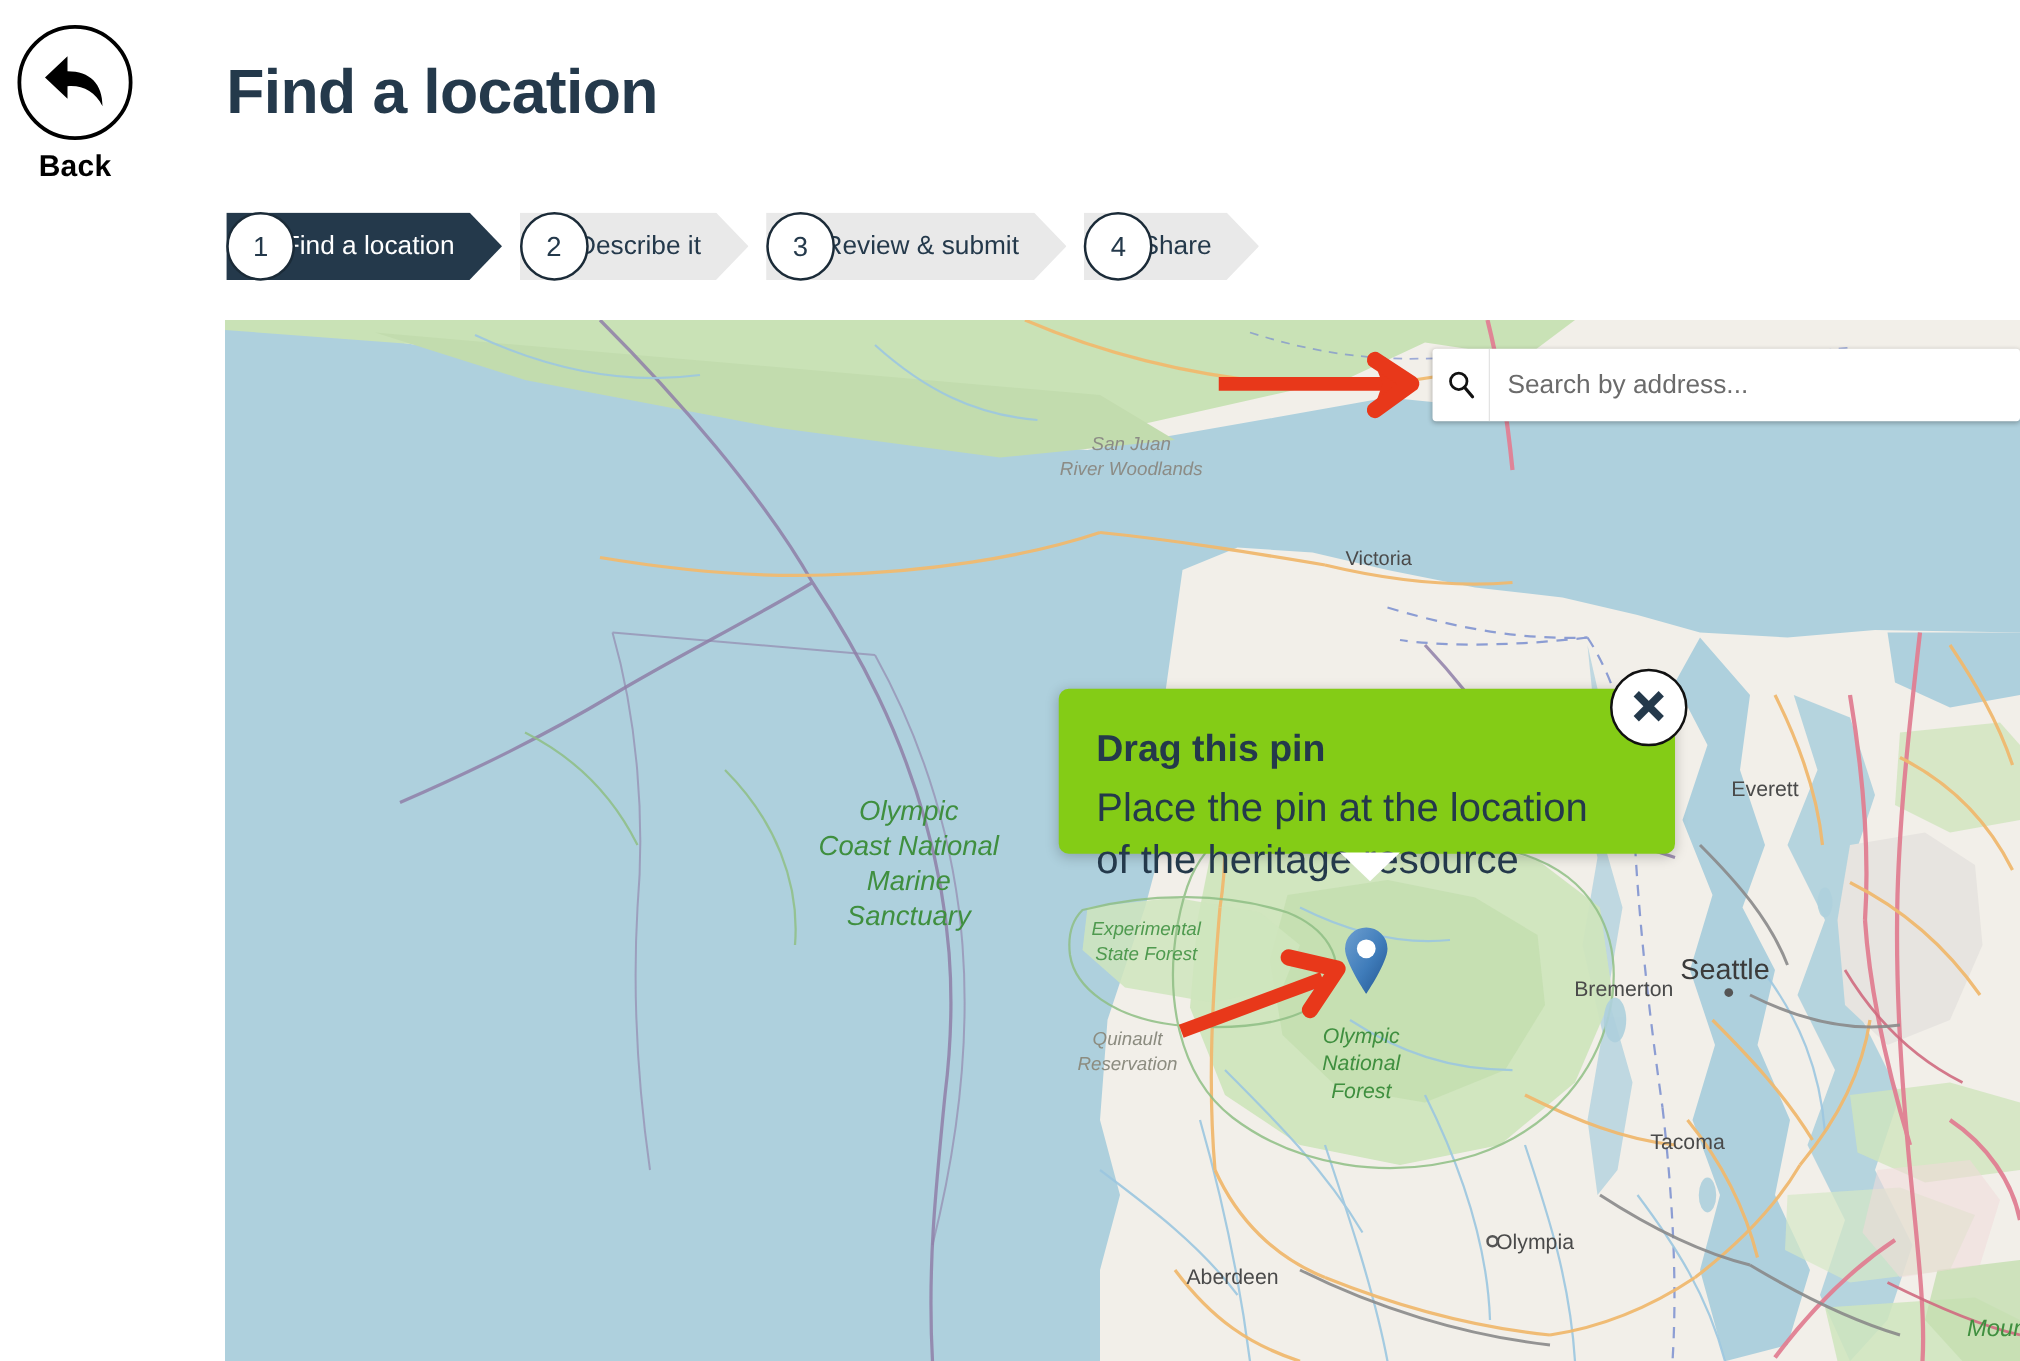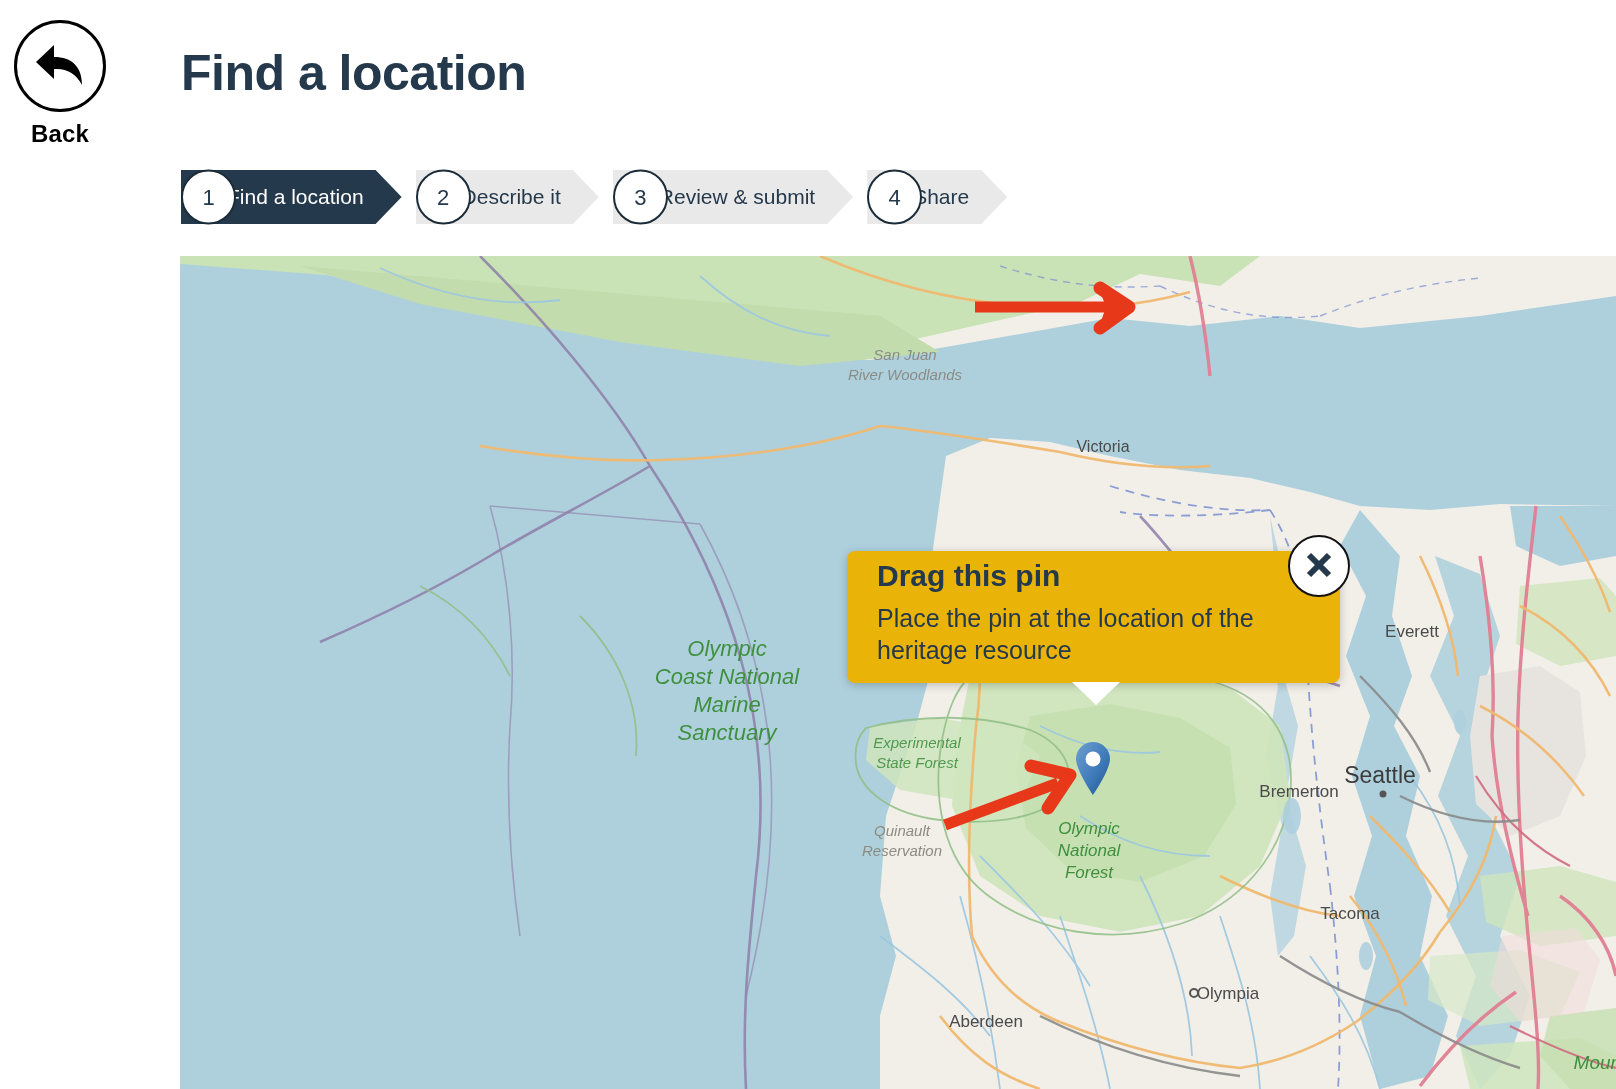--- a/index.html
+++ b/index.html
@@ -97,32 +97,32 @@
     font-family: "Liberation Sans", sans-serif;
     font-size: 21px; color: #5d5d5d;
     padding: 0 14px; background: transparent;
   }
   .search-input::placeholder { color: #6b6b6b; opacity: 1; }
 
   
   .tooltip {
     position: absolute; left: 847px; top: 551px;
     width: 493px; height: 132px;
-    background: #eab308;
+    background: #84cc16;
     border-radius: 8px;
     box-shadow: 0 2px 10px rgba(0,0,0,.22);
-    padding: 8px 30px 0 30px;
+    padding: 32px 30px 0 30px;
     z-index: 30;
   }
   .tooltip .tip-title {
     font-size: 30px; font-weight: 700; color: #24394b;
     margin: 0 0 10px 0; line-height: 1.1;
   }
   .tooltip .tip-body {
-    font-size: 25px; color: #24394b; line-height: 1.28;
+    font-size: 32px; color: #24394b; line-height: 1.28;
     max-width: 400px;
   }
   .tooltip .tail {
     position: absolute; left: 225px; bottom: -22px;
     width: 0; height: 0;
     border-left: 24px solid transparent;
     border-right: 24px solid transparent;
     border-top: 23px solid #ffffff;
   }
   .close-btn {
@@ -368,20 +368,29 @@
           <text x="806" y="771" font-size="17" fill="#4a4a4a" text-anchor="middle">Aberdeen</text>
           <text x="1420" y="813" font-size="19" font-style="italic" fill="#3f8f3f" text-anchor="middle">Mount</text>
 
           <circle cx="1014" cy="737" r="4" fill="none" stroke="#555" stroke-width="2"></circle>
           <circle cx="1203" cy="538" r="3.5" fill="#555"></circle>
         </g>
       </g>
     </svg>
   </div>
 
+  <div class="search-box">
+    <div class="search-icon-cell">
+      <svg width="26" height="26" viewBox="0 0 26 26">
+        <circle cx="11" cy="10" r="6.6" fill="none" stroke="#111" stroke-width="2.2"></circle>
+        <line x1="15.6" y1="14.8" x2="22" y2="22.4" stroke="#111" stroke-width="2.6" stroke-linecap="round"></line>
+      </svg>
+    </div>
+    <input class="search-input" type="text" placeholder="Search by address..." style="">
+  </div>
 
   <div class="tooltip">
     <div class="tip-title">Drag this pin</div>
     <div class="tip-body">Place the pin at the location of the heritage resource</div>
     <div class="tail"></div>
   </div>
 
   <button class="close-btn">
     <span>
       <svg width="34" height="34" viewBox="0 0 34 34">

